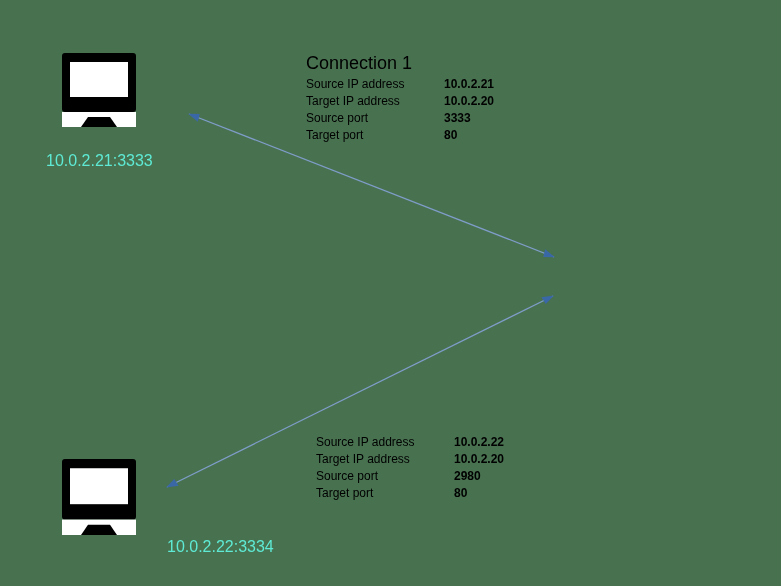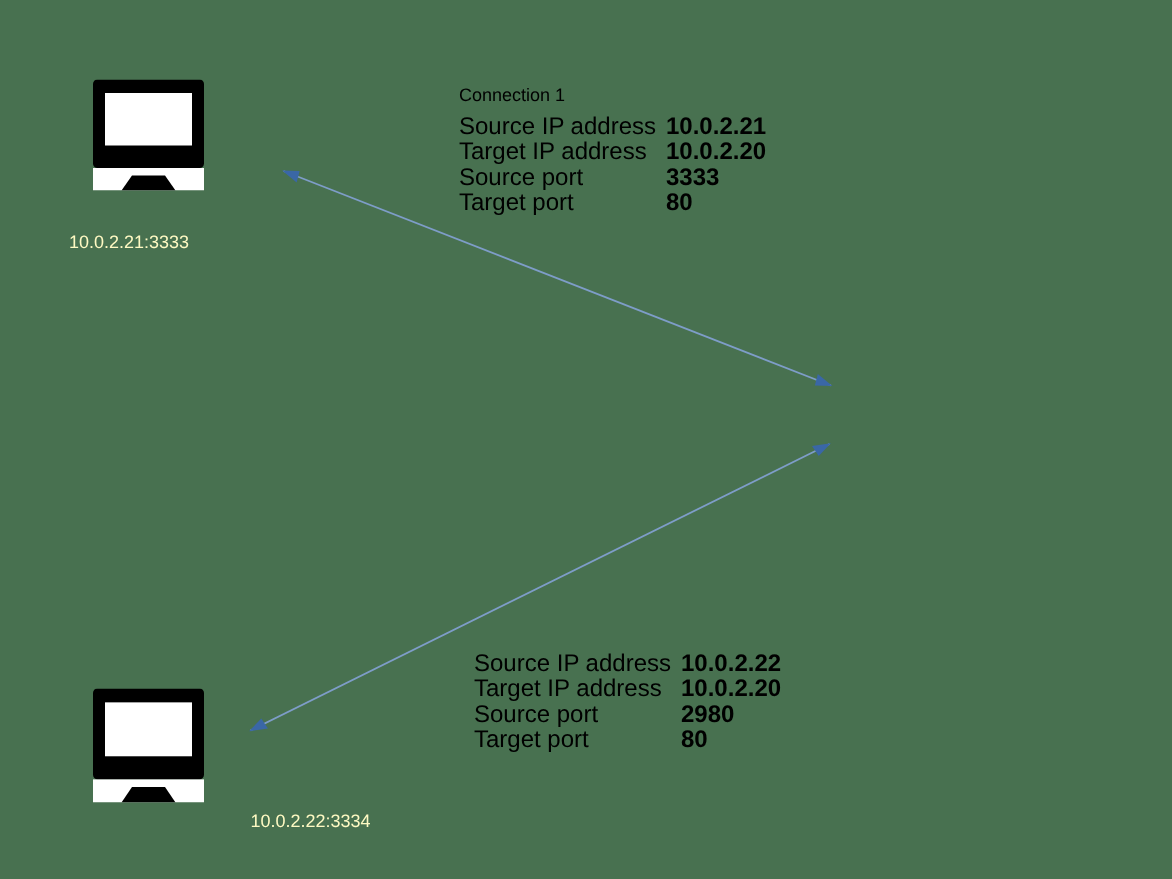--- a/index.html
+++ b/index.html
@@ -28,38 +28,38 @@
     pointer-events: none;
   }
   .node {
     position: absolute;
   }
   .node-icon {
     display: block;
   }
   .node-label {
     position: absolute;
-    font-size: 12px;
+    font-size: 16px;
     line-height: 18px;
     white-space: nowrap;
-    color: #fef9c3;
+    color: #5eead4;
   }
   .conn-block {
     position: absolute;
     color: #000000;
   }
   .conn-title {
-    font-size: 12px;
+    font-size: 18px;
     line-height: 18px;
     margin-bottom: 4px;
     white-space: nowrap;
   }
   .conn-row {
     display: flex;
-    font-size: 16px;
+    font-size: 12px;
     line-height: 17px;
     white-space: nowrap;
   }
   .conn-row .rlabel {
     width: 138px;
     flex: 0 0 138px;
   }
   .conn-row .rvalue {
     flex: 1;
     font-weight: bold;

